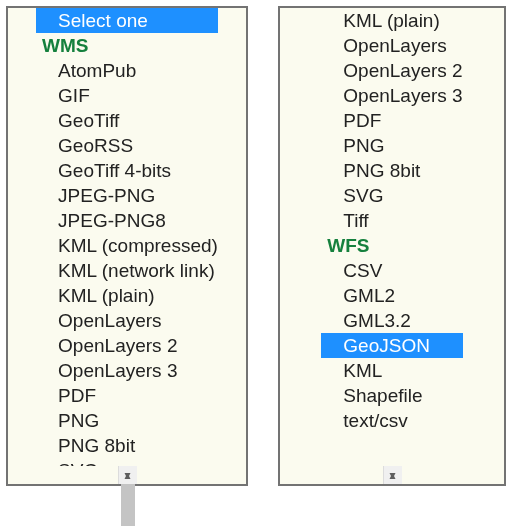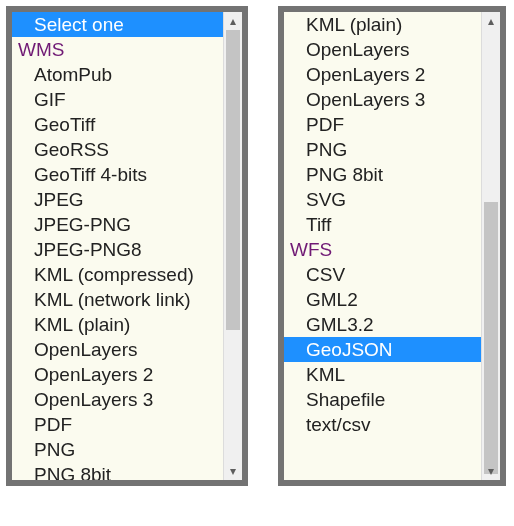--- a/index.html
+++ b/index.html
@@ -12,23 +12,25 @@
   }
   .stage {
     position: relative;
     width: 514px;
     height: 526px;
   }
   .listbox {
     position: absolute;
     top: 6px;
     background: #fbfbef;
-    border: 6px solid #737373;
+    border: 2px solid #737373;
     box-sizing: border-box;
     display: flex;
+    flex-direction: column;
+    align-items: center;
   }
   .listbox.left { left: 6px; width: 242px; height: 480px; }
   .listbox.right { left: 278px; width: 228px; height: 480px; }
 
   .list-viewport {
     flex: 1 1 auto;
     overflow: hidden;
     display: flex;
     flex-direction: column;
   }
@@ -40,21 +42,21 @@
   .opt-row {
     height: 25px;
     line-height: 25px;
     white-space: nowrap;
     font-size: 19px;
     padding-left: 6px;
     box-sizing: border-box;
     user-select: none;
   }
   .opt-indent { padding-left: 22px; }
-  .opt-group { font-weight: 400; color: #701a75; }
+  .opt-group { font-weight: 700; color: #15803d; }
   .opt-selected { background: #1e90ff; color: #ffffff; }
 
   
   .sb {
     width: 18px;
     flex: 0 0 18px;
     background: #f0f0f0;
     border-left: 1px solid #dcdcdc;
     position: relative;
   }
@@ -88,21 +90,20 @@
   <div class="listbox left">
     <div class="list-viewport">
       <div class="list-content" id="left-rows">
           <div class="opt-row opt-indent opt-selected"><span>Select one</span></div>
           <div class="opt-row opt-group"><span>WMS</span></div>
           <div class="opt-row opt-indent"><span>AtomPub</span></div>
           <div class="opt-row opt-indent"><span>GIF</span></div>
           <div class="opt-row opt-indent"><span>GeoTiff</span></div>
           <div class="opt-row opt-indent"><span>GeoRSS</span></div>
           <div class="opt-row opt-indent"><span>GeoTiff 4-bits</span></div>
-          <div class="opt-row opt-indent"><span>JPEG</span></div>
           <div class="opt-row opt-indent"><span>JPEG-PNG</span></div>
           <div class="opt-row opt-indent"><span>JPEG-PNG8</span></div>
           <div class="opt-row opt-indent"><span>KML (compressed)</span></div>
           <div class="opt-row opt-indent"><span>KML (network link)</span></div>
           <div class="opt-row opt-indent"><span>KML (plain)</span></div>
           <div class="opt-row opt-indent"><span>OpenLayers</span></div>
           <div class="opt-row opt-indent"><span>OpenLayers 2</span></div>
           <div class="opt-row opt-indent"><span>OpenLayers 3</span></div>
           <div class="opt-row opt-indent"><span>PDF</span></div>
           <div class="opt-row opt-indent"><span>PNG</span></div>

